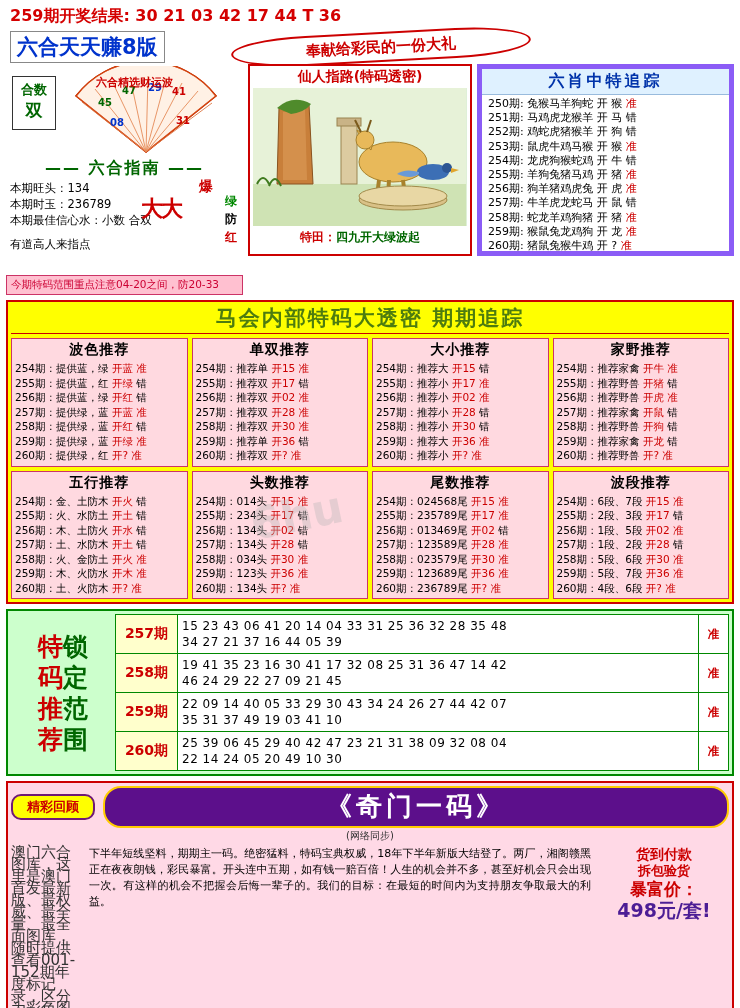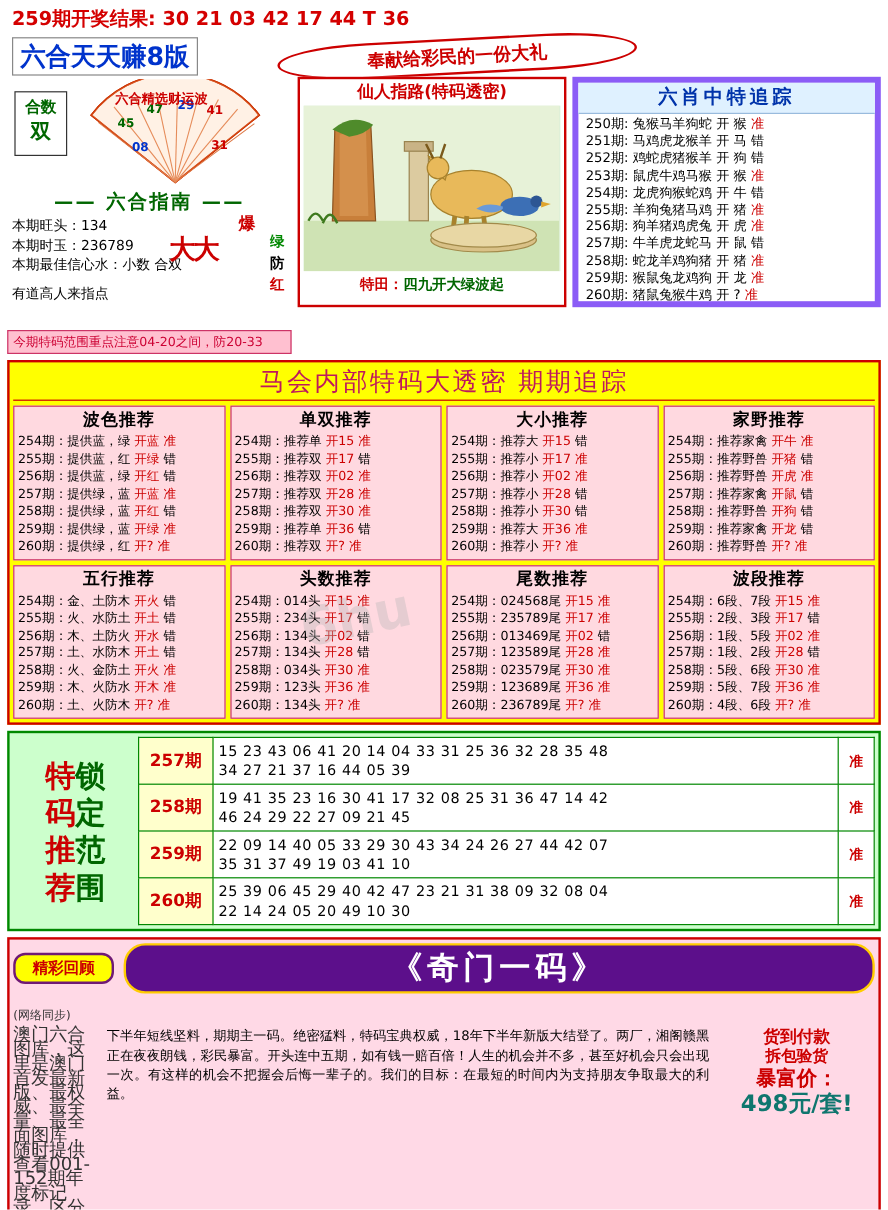--- a/index.html
+++ b/index.html
@@ -104,21 +104,21 @@
   }
   .rp-list { padding:2px 4px 0 6px; }
   .rp-list .rp-row { font-size:11px; line-height:14.2px; color:#000; white-space:nowrap; }
   .rp-row .q { color:#000; }
   .rp-row .zhun { color:#cc0000; }
   .rp-row .cuo { color:#000; }
 
   
   .yellowblock { margin-top:5px; border:2px solid #cc0000; background:#ffff00; padding:3px; }
   .yb-title {
-    background:#ffff00; text-align:center; font-size:21px; font-weight:normal; color:#be185d;
+    background:#ffff00; text-align:center; font-size:21px; font-weight:bold; color:#4d7c0f;
     letter-spacing:2px; line-height:26px; border-bottom:1px solid #cc0000; padding-bottom:2px;
   }
   .yb-grid { display:flex; gap:4px; margin-top:4px; }
   .yb-cell { flex:1; border:1px solid #cc3366; background:#ffd9e0; padding:2px 3px 3px; }
   .yb-cell h4 {
     margin:0 0 2px; text-align:center; font-size:14px; font-weight:bold; color:#000;
     letter-spacing:1px;
   }
   .yb-cell .ln { font-size:10.5px; line-height:14.5px; white-space:nowrap; }
   .ln .qi { color:#000; }
@@ -149,29 +149,29 @@
   .bt-top { display:flex; align-items:center; gap:8px; }
   .bt-badge {
     background:#ffff00; border:2px solid #701a75; border-radius:10px;
     color:#cc0000; font-weight:bold; font-size:13px; padding:2px 14px; white-space:nowrap;
   }
   .bt-main {
     flex:1; background:#5c0f8b; border:2px solid #ffcc00; border-radius:18px;
     text-align:center; color:#fff; font-weight:bold; font-size:26px; letter-spacing:4px;
     padding:1px 0 2px; position:relative;
   }
-  .bt-sub { font-size:10px; color:#333; margin-top:11px;}
+  .bt-sub { text-align:center; font-size:10px; color:#333; margin-top:1px;}
   .bt-body { display:flex; gap:6px; margin-top:3px; }
   .bt-left { width:70px; font-size:15px; color:#333; line-height:12px; }
   .bt-text { flex:1; font-size:11px; line-height:16px; color:#000; text-align:justify; padding:0 2px;}
   .bt-right { width:130px; text-align:center; }
   .bt-right .l1 { color:#cc0000; font-weight:bold; font-size:14px; line-height:17px;}
   .bt-right .l2 { color:#cc0000; font-weight:bold; font-size:13px; line-height:16px;}
   .bt-right .price { color:#cc0000; font-weight:bold; font-size:17px; line-height:20px;}
-  .bt-right .pricebig { color:#0f766e; font-weight:bold; font-size:19px; line-height:22px;}
+  .bt-right .pricebig { color:#4c1d95; font-weight:bold; font-size:19px; line-height:22px;}
 
   
   .watermark {
     position:absolute; left:250px; top:490px; font-size:44px; color:rgba(180,180,180,0.35);
     font-weight:bold; transform: rotate(-12deg); pointer-events:none;
   }
 </style>
 </head>
 <body>
 

